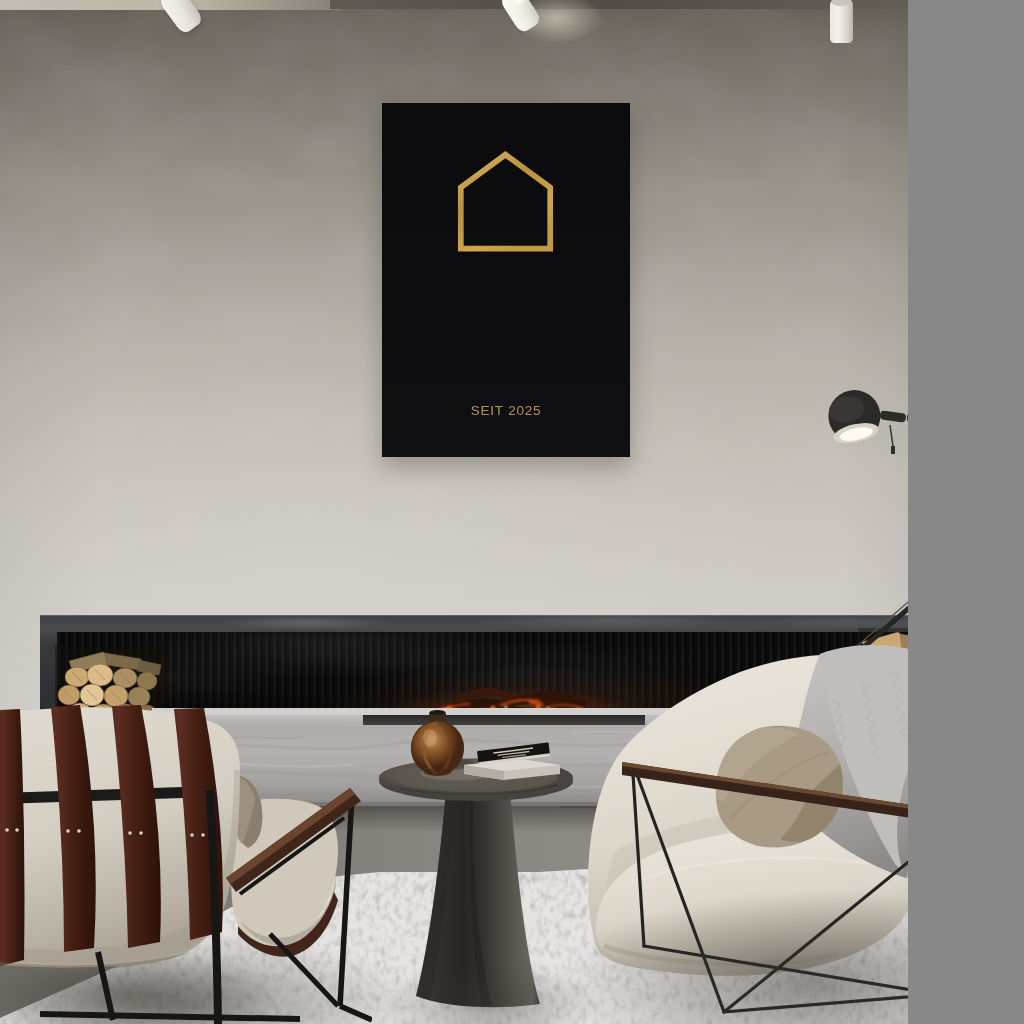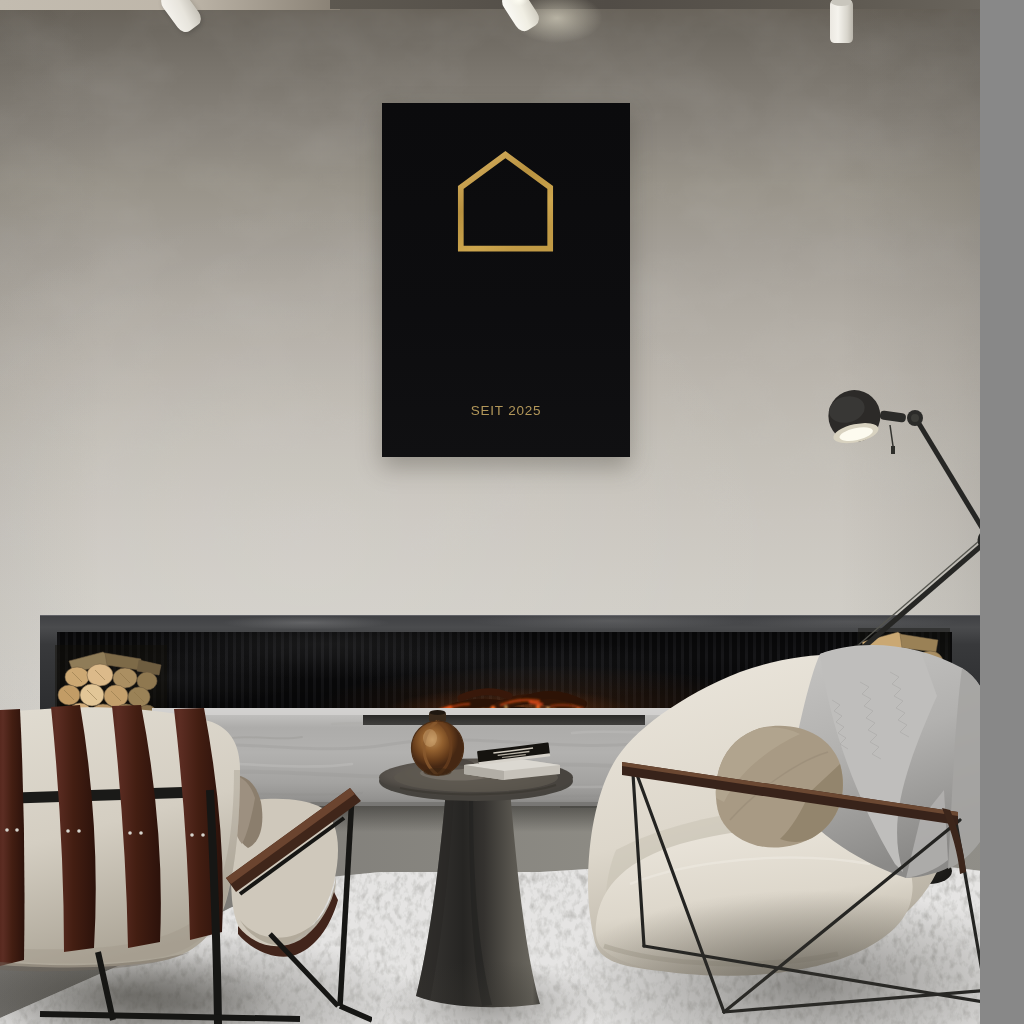--- a/index.html
+++ b/index.html
@@ -1,16 +1,16 @@
 <!DOCTYPE html>
 <html><head>
 <meta charset="utf-8">
 <style>
   html,body{margin:0;padding:0;background:#888;}
-  #scene{position:relative;width:980px;height:1024px;overflow:hidden;
+  #scene{position:relative;width:908px;height:1024px;overflow:hidden;
     font-family:"Liberation Sans",sans-serif;}
   #scene > *{position:absolute;}
 </style>
 </head>
 <body>
 <div id="scene">
 
   <div id="wall" style="left:0;top:0;width:1024px;height:1024px;
     background:linear-gradient(180deg,#655f56 0%,#6e6961 3%,#7a756d 7%,#8a857d 13%,#989389 18%,#a39e96 24%,#afaaa2 30%,#bab5ad 37%,#c3bfb7 44%,#cac6bf 51%,#cfccc5 58%,#d3d0ca 66%,#d5d3cd 75%,#d3d2cc 100%);"></div>
   <svg style="left:0;top:0;" width="1024" height="700" viewBox="0 0 1024 700">

